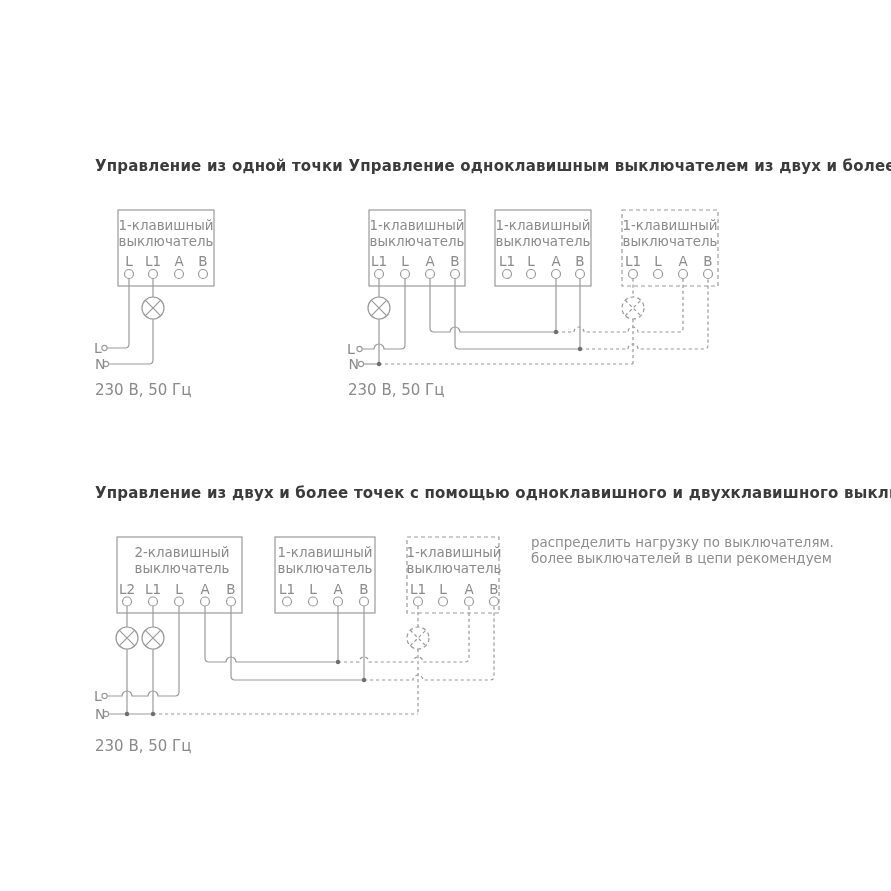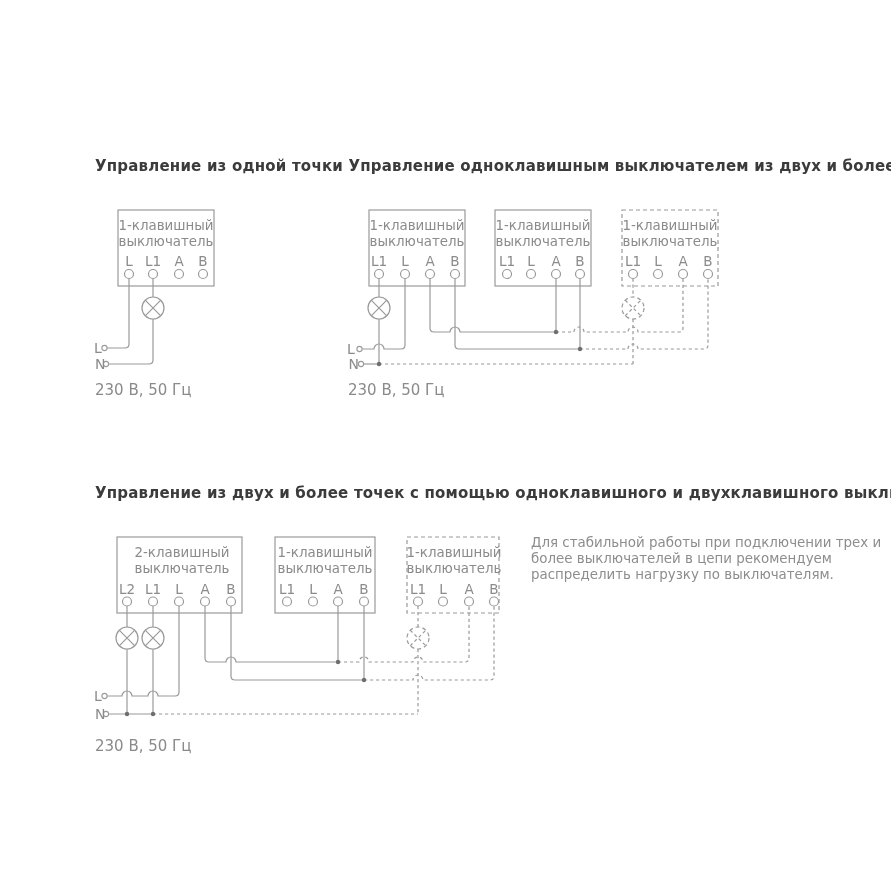--- a/index.html
+++ b/index.html
@@ -223,16 +223,15 @@
   </g>
 
   <circle class="scirc" cx="104.5" cy="696" r="2.6"></circle>
   <circle class="scirc" cx="106" cy="714" r="2.6"></circle>
   <text class="supply" x="94" y="700.5">L</text>
   <text class="supply" x="95" y="718.5">N</text>
   <text class="voltage" x="95" y="751">230 В, 50 Гц</text>
 </svg>
 
 <div class="note">
-  <span>Для стабильной работы при подключении трех и</span>
+  <span>распределить нагрузку по выключателям.</span>
   <span>более выключателей в цепи рекомендуем</span>
-  <span>распределить нагрузку по выключателям.</span>
 </div>
 
 </body></html>

